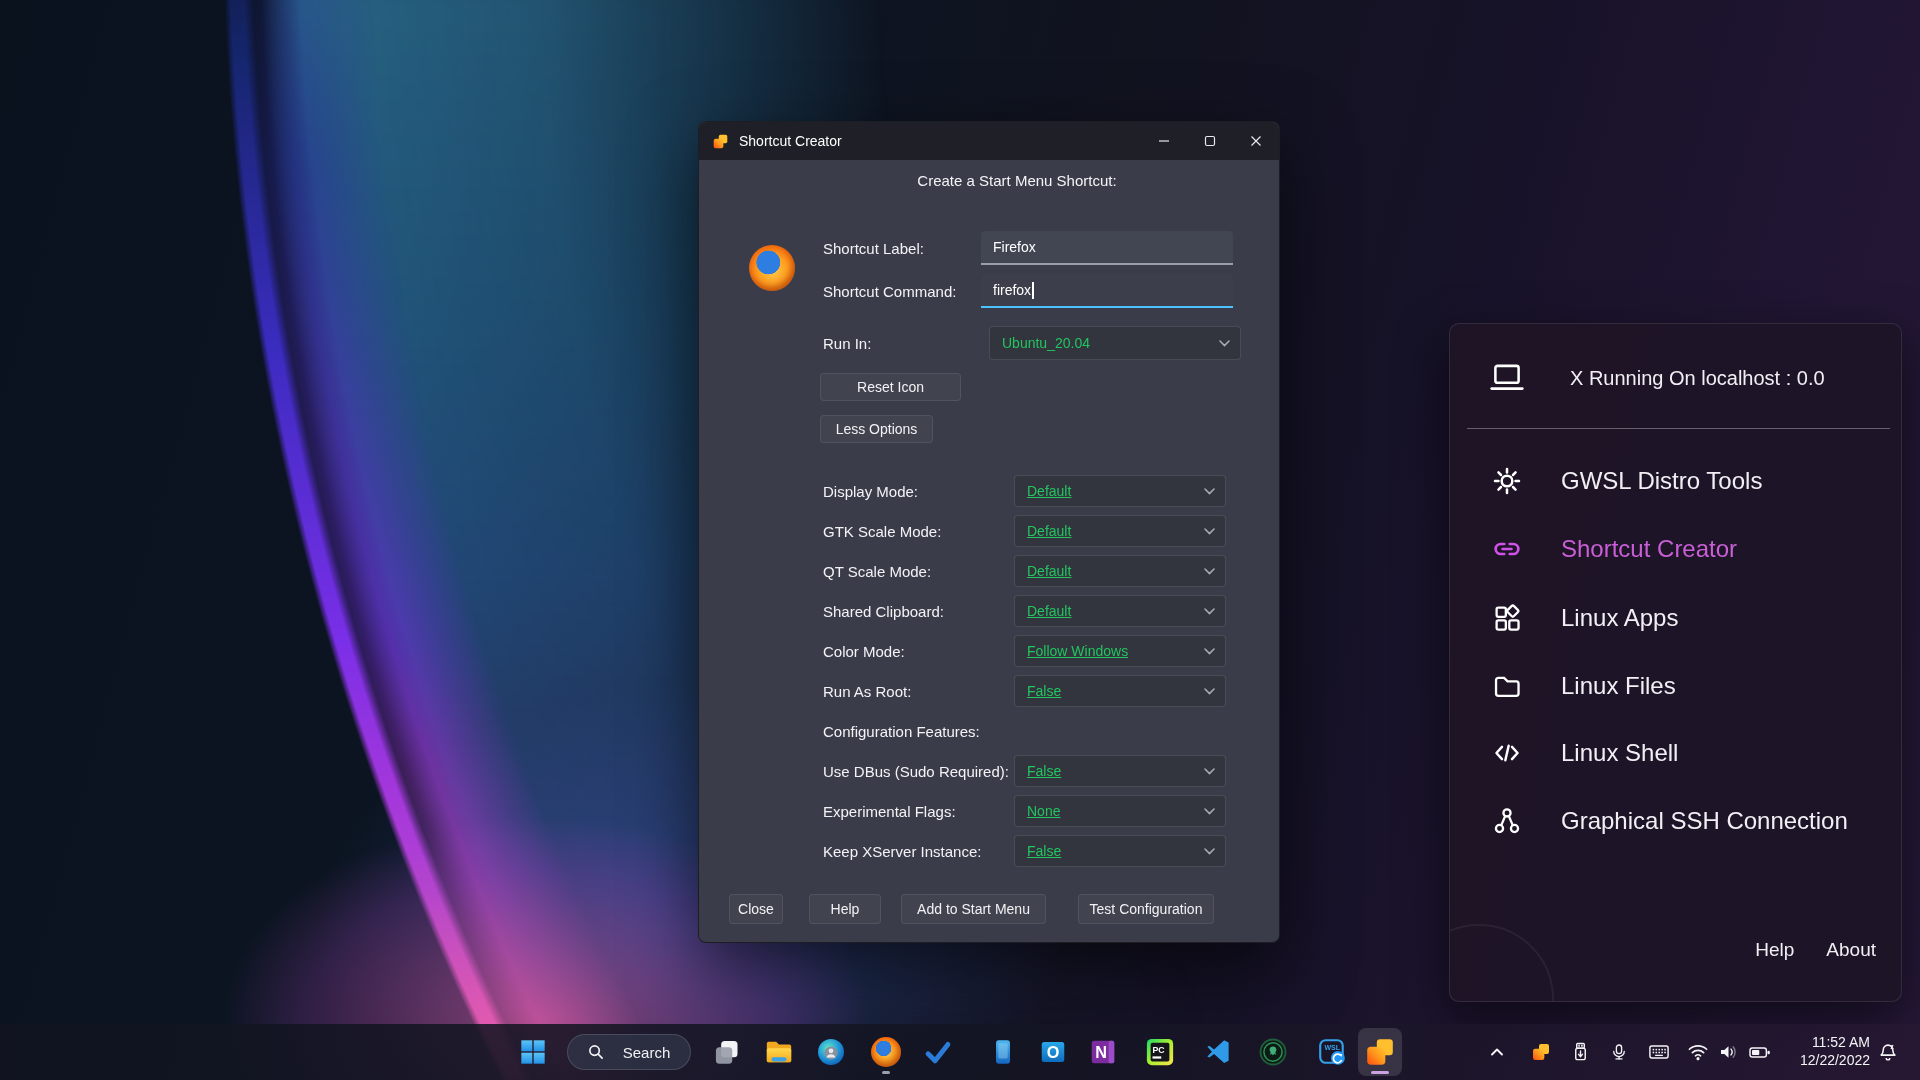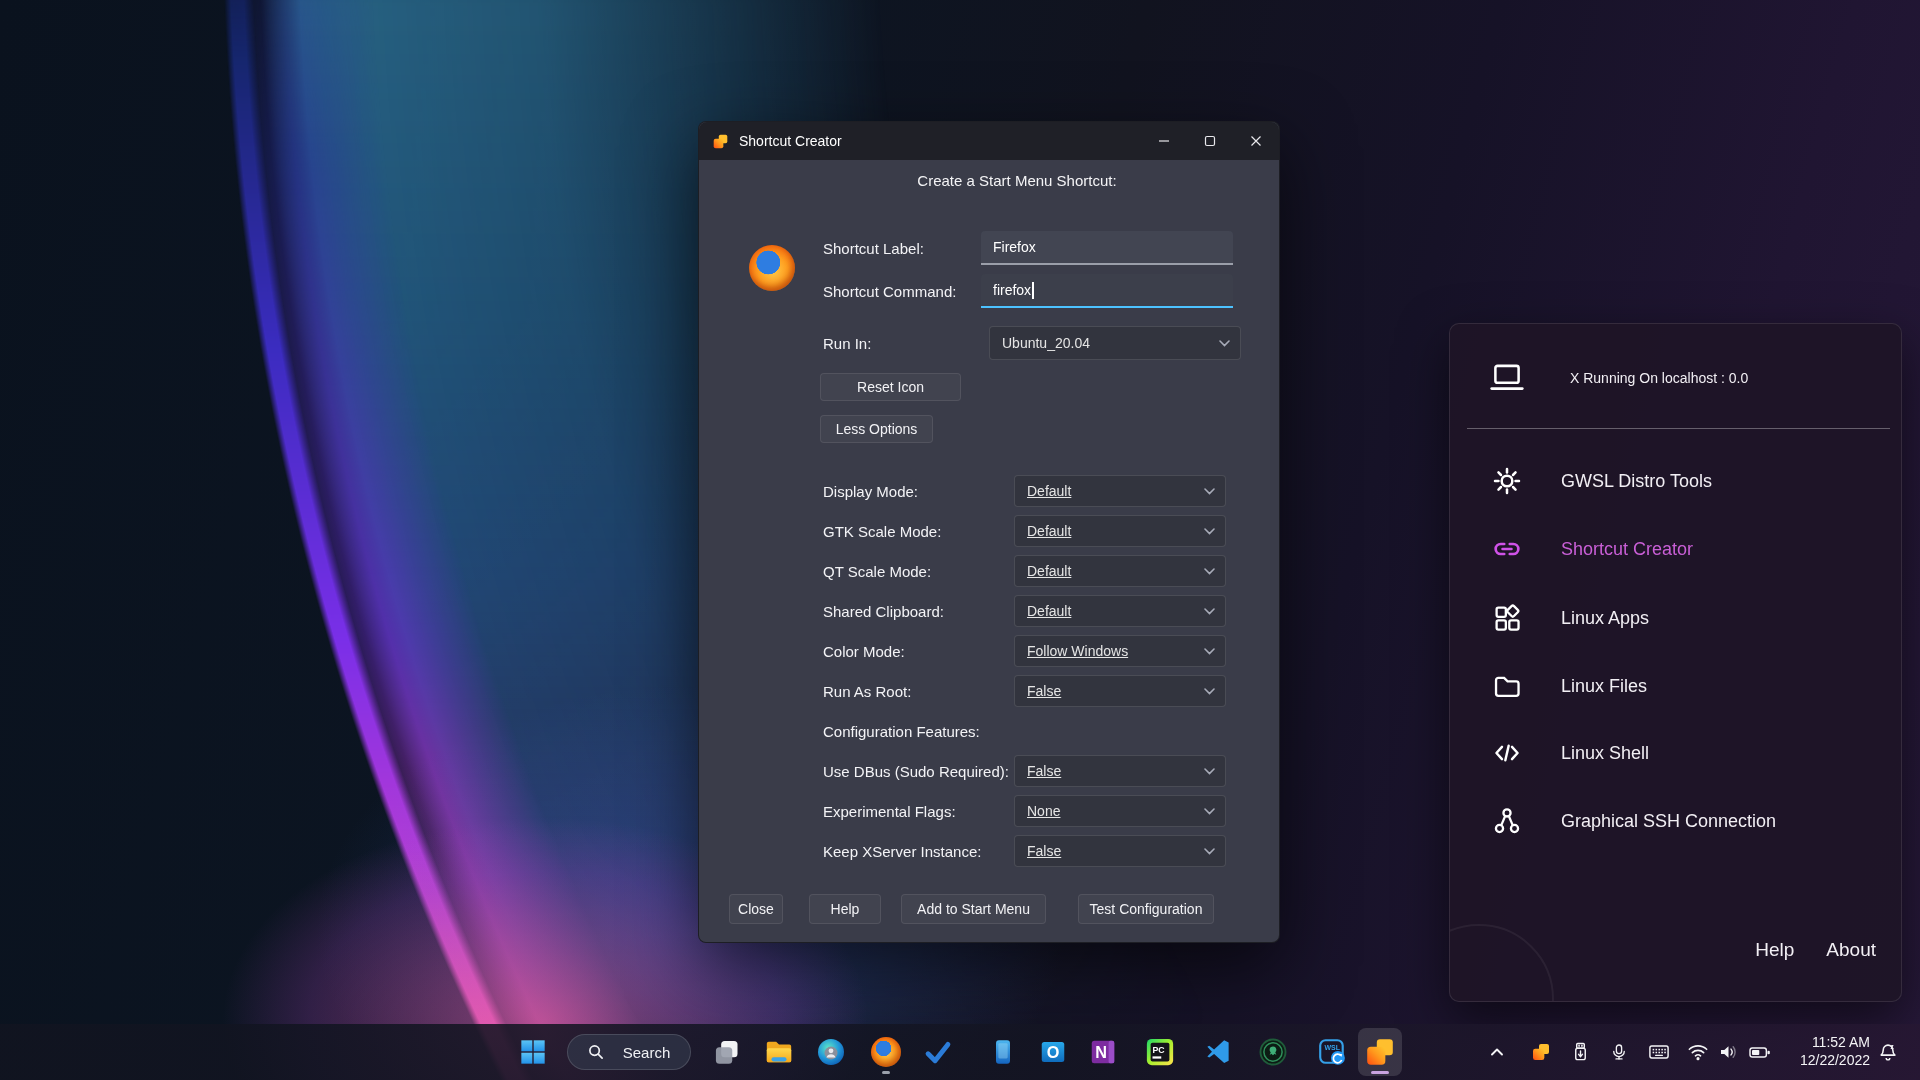--- a/index.html
+++ b/index.html
@@ -40,39 +40,39 @@
   .win-ctrls { position:absolute; right:0; top:0; height:38px; display:flex; }
   .win-btn { width:46px; height:38px; display:flex; align-items:center; justify-content:center; }
   .heading { position:absolute; left:0; top:50px; width:100%; text-align:center; font-size:15px; color:#f4f4f6;margin-left:28px; }
   .f-label { position:absolute; left:124px; height:34px; display:flex; align-items:center; font-size:15px; white-space:nowrap; }
   .t-input { position:absolute; left:282px; width:252px; height:34px; background:#424552;
     border-radius:4px 4px 0 0; border-bottom:2px solid #9a9ea9; display:flex; align-items:center;
     padding-left:12px; font-size:14px; color:#fff; }
   .t-input.focused { background:#3c3f4b; border-bottom:2.5px solid #4cc2ff; }
   .caret { display:inline-block; width:1.5px; height:17px; background:#fff; margin-left:1px; }
   .dd { position:absolute; background:#32343e; border:1px solid rgba(255,255,255,.12); border-radius:4px;
-    display:flex; align-items:center; padding:0 10px 0 12px; font-size:14px; color:#e5e5e5; }
+    display:flex; align-items:center; padding:0 10px 0 12px; font-size:14px; color:#22c55e; }
   .dd .dd-val { flex:1; white-space:nowrap; overflow:hidden; }
   .btn { background:#41434f; border:1px solid rgba(255,255,255,.09); border-radius:4px;
     color:#f2f2f5; font-size:14px; display:flex; align-items:center; justify-content:center; white-space:nowrap; }
   .opt-row { position:absolute; left:0; width:100%; height:32px;margin-top:26px; }
   .opt-label { position:absolute; left:124px; height:32px; display:flex; align-items:center; font-size:15px; white-space:nowrap; }
   .opt-dd { left:315px; width:212px; height:32px;text-decoration:underline; }
   .ff-logo { border-radius:50%;
     background:radial-gradient(circle at 42% 38%, #2e7de1 0 30%, rgba(0,0,0,0) 31%),
       radial-gradient(circle at 52% 56%, #ffc847 0%, #ff9e1f 42%, #f4690e 74%, #df550a 100%);
     box-shadow:inset -2px -4px 7px rgba(150,40,0,.55); }
 
   
   .panel { position:absolute; left:1449px; top:323px; width:453px; height:679px;
     background:rgba(30,21,38,.96); border:1px solid rgba(255,255,255,.10); border-radius:10px;
     box-shadow:0 18px 50px rgba(0,0,0,.55); color:#f2eff4; overflow:hidden; }
-  .p-status { position:absolute; left:38px; top:33px; height:42px; display:flex; align-items:center; gap:44px; font-size:14px;justify-content:space-between; }
+  .p-status { position:absolute; left:38px; top:33px; height:42px; display:flex; align-items:center; gap:44px; font-size:20px;justify-content:space-between; }
   .p-div { position:absolute; left:17px; top:104px; width:423px; height:1px; background:rgba(255,255,255,.32); }
-  .p-item { position:absolute; left:40px; right:20px; height:42px; display:flex; align-items:center; gap:37px; font-size:18px; }
+  .p-item { position:absolute; left:40px; right:20px; height:42px; display:flex; align-items:center; gap:37px; font-size:24px; }
   .p-item .p-ic { width:34px; height:34px; display:flex; align-items:center; justify-content:center; flex:none; }
   .p-item.active { color:#c95fd6; }
   .p-footer { position:absolute; right:25px; top:615px; display:flex; gap:32px; font-size:19px; }
   .p-mark { position:absolute; left:-46px; top:600px; width:150px; height:150px; border-radius:50%;
     border:2px solid rgba(255,255,255,.06); }
 
   
   .taskbar { position:absolute; left:0; top:1024px; width:1920px; height:56px;
     background:linear-gradient(90deg, rgba(17,20,32,.88) 0%, rgba(20,21,35,.85) 55%, rgba(38,23,50,.85) 100%); }
   .tb-btn { position:absolute; top:8px; width:40px; height:40px; display:flex; align-items:center; justify-content:center; border-radius:6px; }

